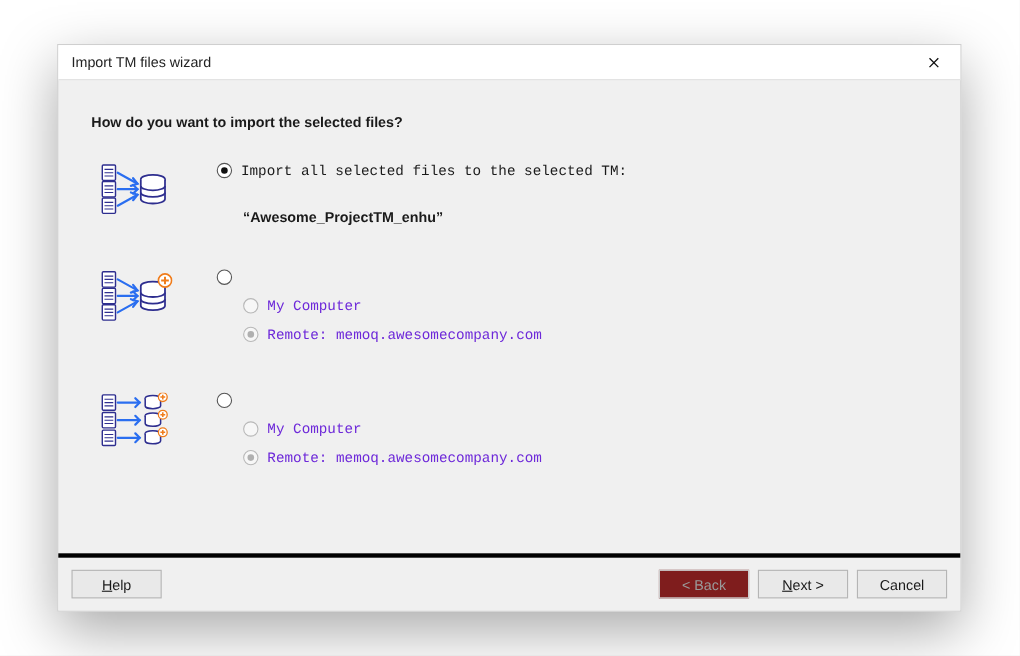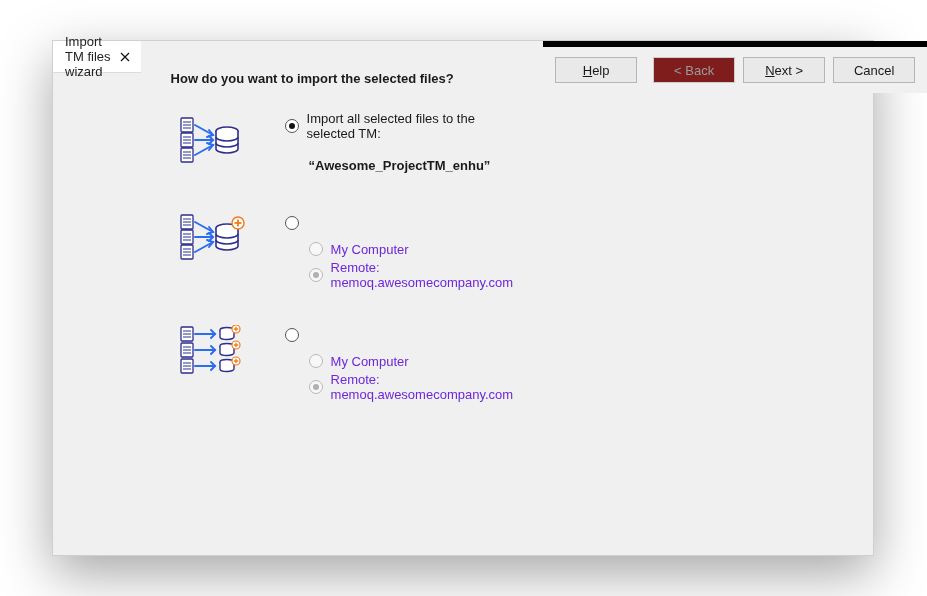--- a/index.html
+++ b/index.html
@@ -11,21 +11,21 @@
     background: transparent;
   }
   .window {
     position: absolute;
     left: 52px; top: 40px;
     width: 822px; height: 516px;
     background: #f0f0f0;
     border: 1px solid #cfcfcf;
     box-shadow: 0 18px 50px rgba(0,0,0,0.35);
     display: flex;
-    flex-direction: row;
+    flex-direction: column;
   }
   .titlebar {
     height: 32px;
     background: #ffffff;
     border-bottom: 1px solid #dcdcdc;
     display: flex;
     align-items: center;
     justify-content: space-between;
     padding: 0 10px 0 12px;
     color: #222;
@@ -58,23 +58,23 @@
   .icon-cell {
     width: 110px;
     flex: 0 0 110px;
     display: flex;
     justify-content: flex-start;
     padding-left: 4px;
   }
   .opt-body { flex: 1; }
   .radio-line {
     display: flex;
-    align-items: center;
     gap: 8px;
     height: 20px;
+    font-family: Liberation Mono, monospace;
   }
   .radio-outer {
     width: 14px; height: 14px;
     border: 1px solid #555;
     border-radius: 50%;
     display: flex; align-items: center; justify-content: center;
     background: #fff;
     flex: 0 0 14px;
   }
   .radio-outer.selected .dot {
@@ -96,21 +96,21 @@
     margin-top: 22px;
     font-size: 13px;
   }
   .sub-indent {
     padding-left: 24px;
     margin-top: 6px;
   }
   .sub-indent .radio-line + .radio-line { margin-top: 6px; }
   .footer {
     height: 52px;
-    border-top: 6px solid #000000;
+    border-top: 4px solid #000000;
     display: flex;
     align-items: center;
     padding: 0 12px;
     gap: 8px;
     background: #f0f0f0;
   }
   .footer .spacer { flex: 1; }
   .wbtn {
     min-width: 82px;
     height: 26px;

